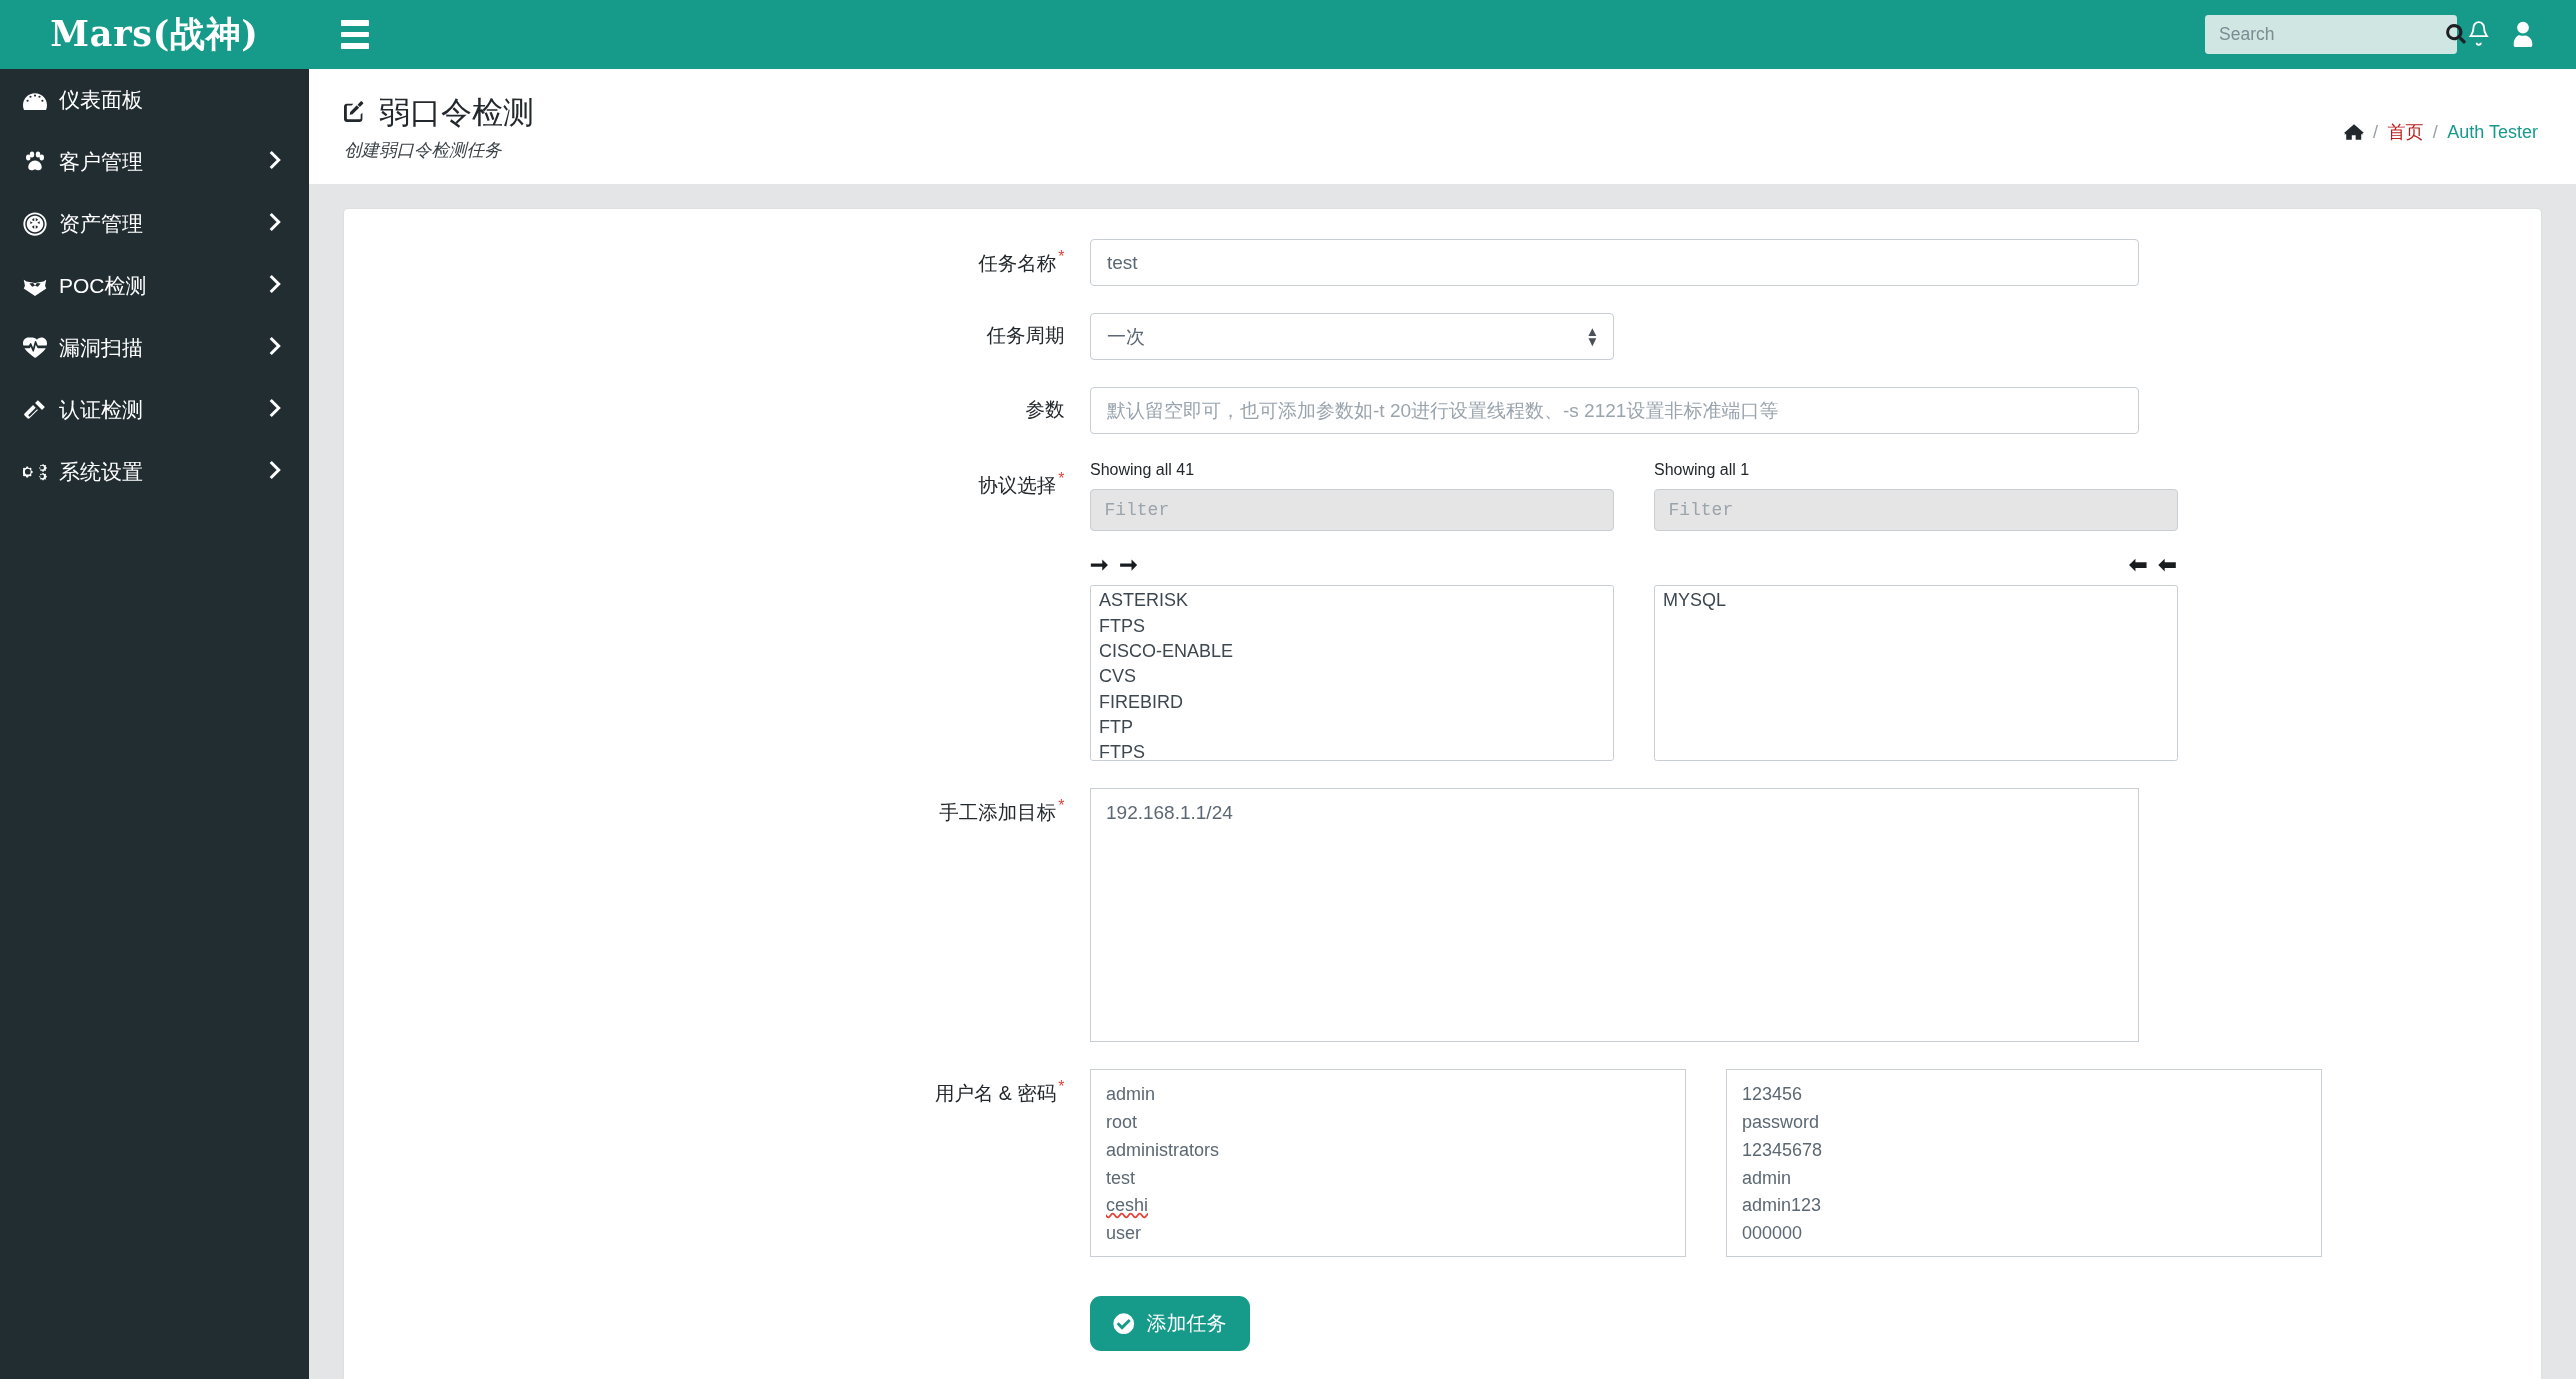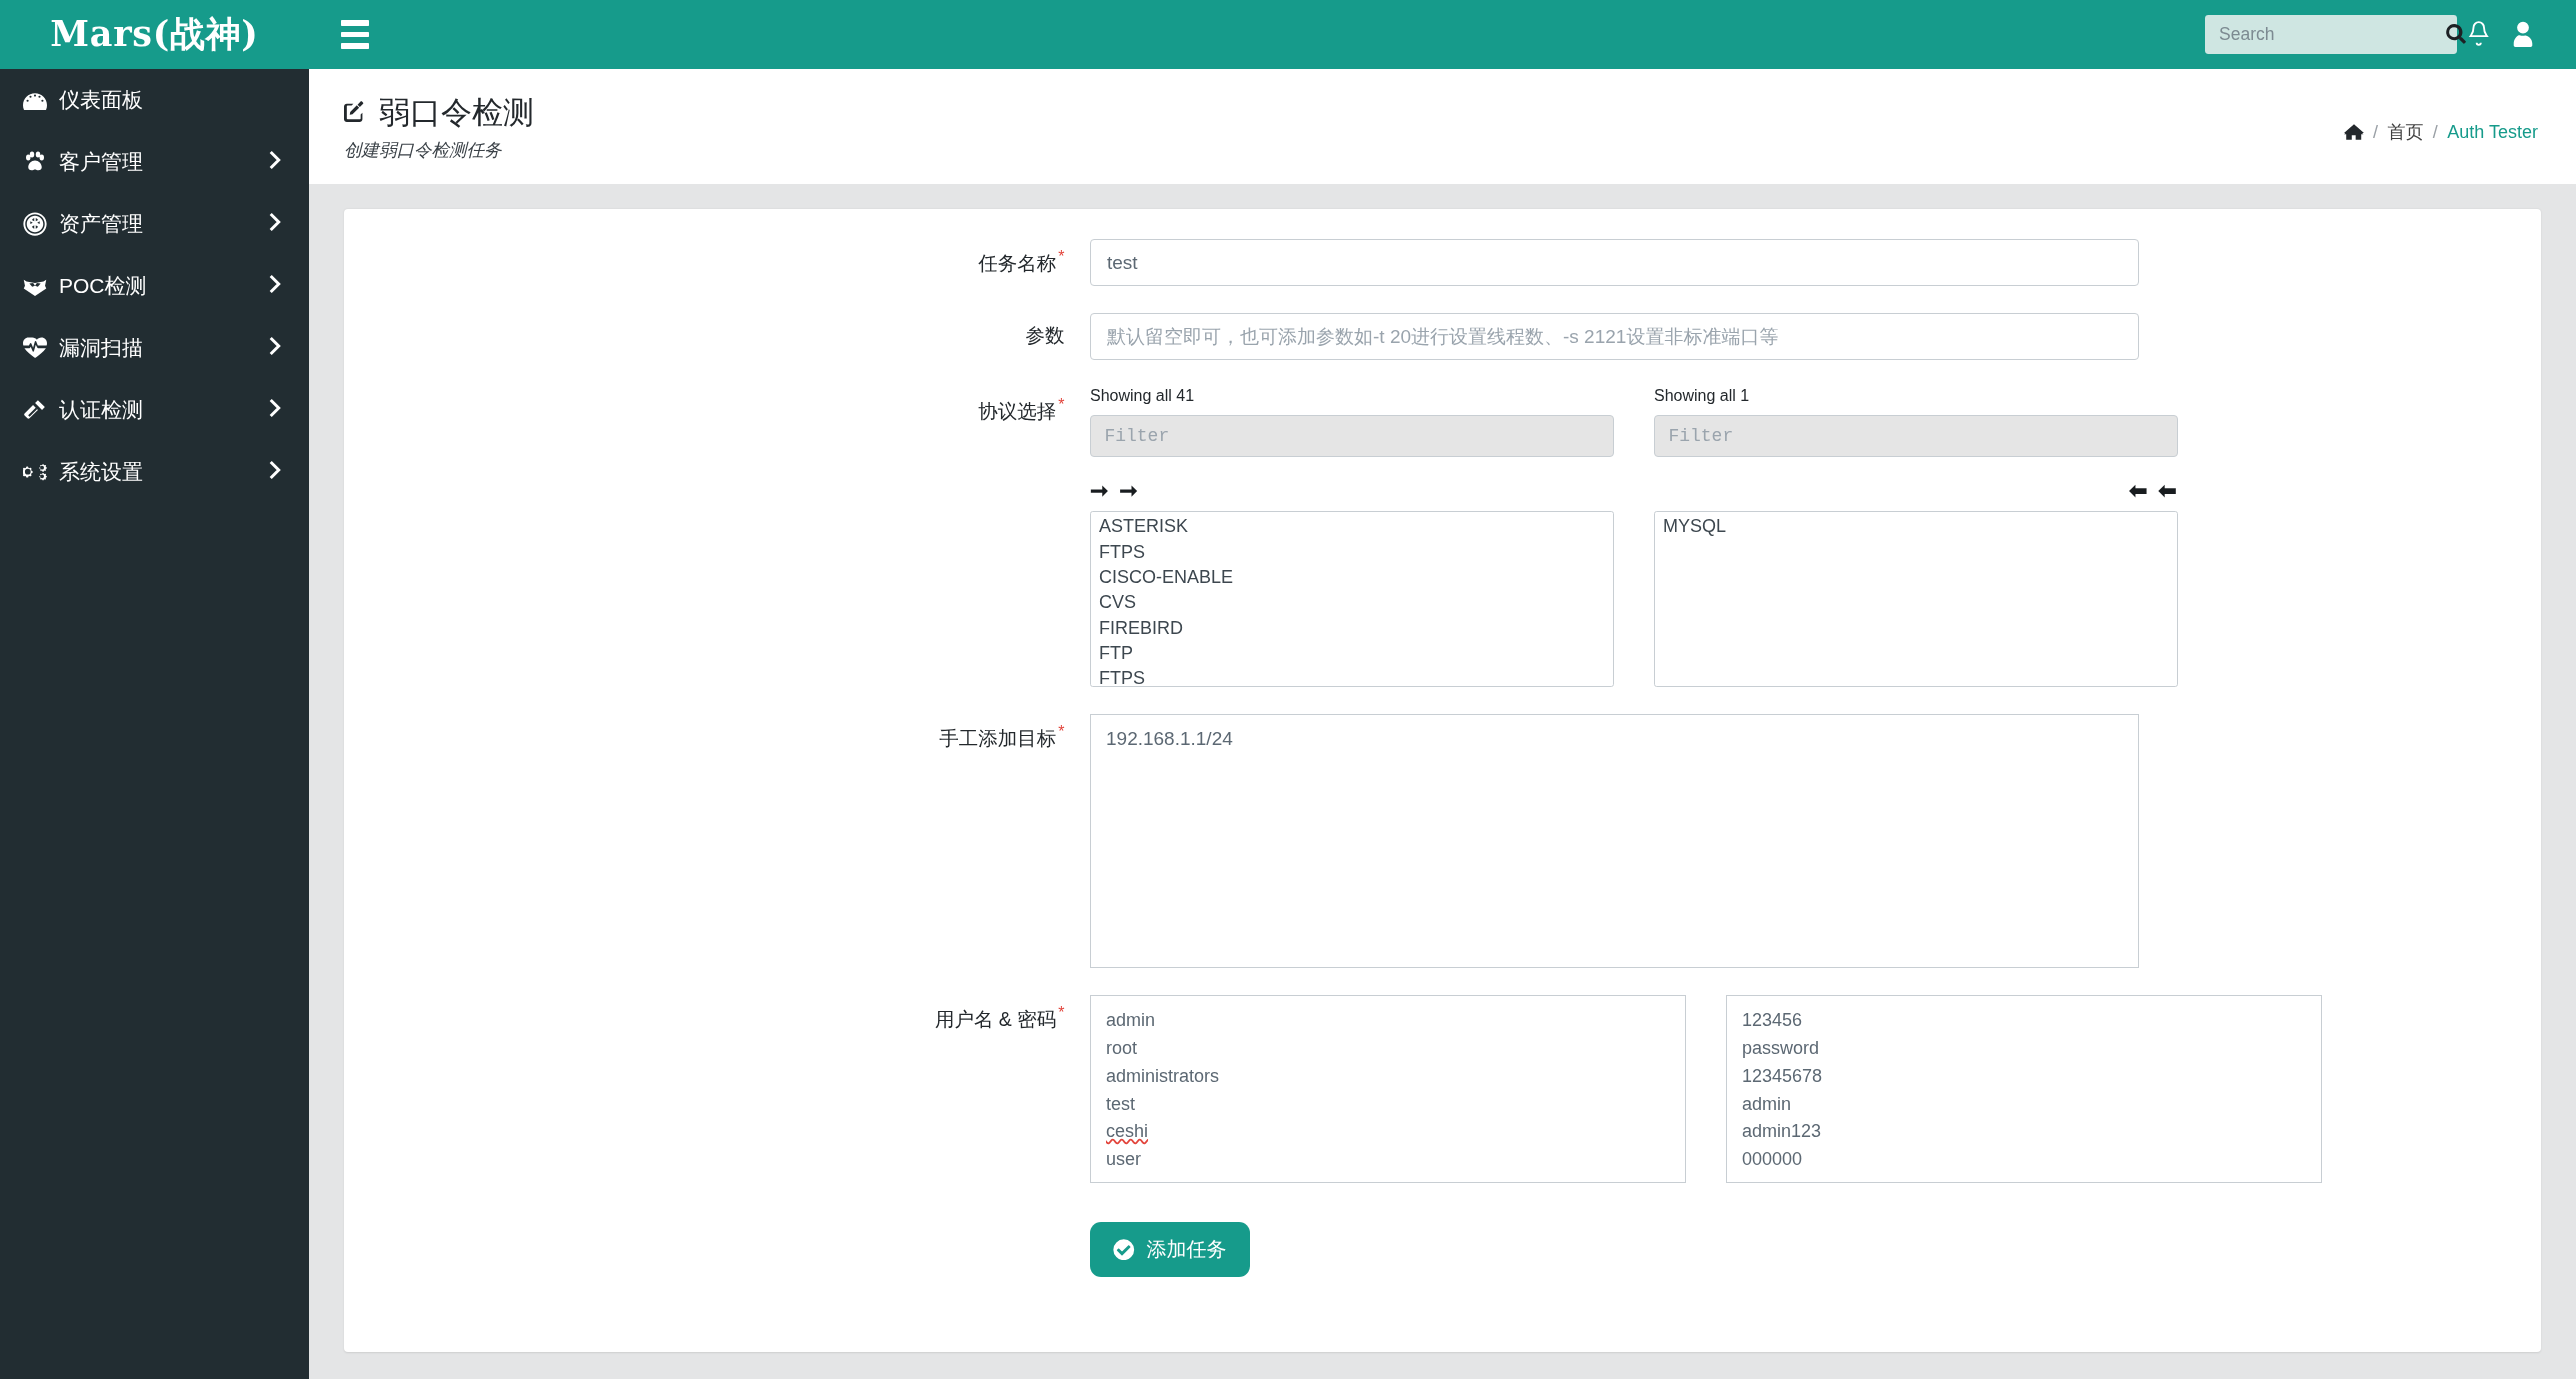--- a/index.html
+++ b/index.html
@@ -155,21 +155,21 @@
     display: flex;
     align-items: center;
     gap: 9.4px;
     font-size: 18px;
     color: #4a5055;
     margin-top: 24px;
     white-space: nowrap;
   }
   #breadcrumb .sep { color: #9aa0a6; }
   #breadcrumb .crumb-home svg { width: 20px; height: 20px; fill: #23282c; display:block; }
-  #breadcrumb .crumb-link { color: #404040; }
+  #breadcrumb .crumb-link { color: #b91c1c; }
   #breadcrumb .crumb-active { color: #169b8b; }
 
   
   #main {
     flex: 1 1 auto;
     background: #e4e5e6;
     padding: 25.5px 35px 0 35px;
     overflow: hidden;
     position: relative;
   }
@@ -516,20 +516,36 @@
 
       <div class="form-row">
         <div class="form-label">
           <span>任务名称</span><span class="req">*</span>
         </div>
         <div class="form-field">
           <input class="txt-input wide" type="text" value="test" style="">
         </div>
       </div>
 
+      <div class="form-row">
+        <div class="form-label">
+          <span>任务周期</span>
+        </div>
+        <div class="form-field">
+          <div class="sel-wrap">
+            <select class="sel">
+              <option>一次</option>
+            </select>
+            <span class="sel-arrows">
+              <span>▲</span>
+              <span>▼</span>
+            </span>
+          </div>
+        </div>
+      </div>
 
       <div class="form-row">
         <div class="form-label">
           <span>参数</span>
         </div>
         <div class="form-field">
           <input class="txt-input wide" type="text" placeholder="默认留空即可，也可添加参数如-t 20进行设置线程数、-s 2121设置非标准端口等" style="">
         </div>
       </div>
 

